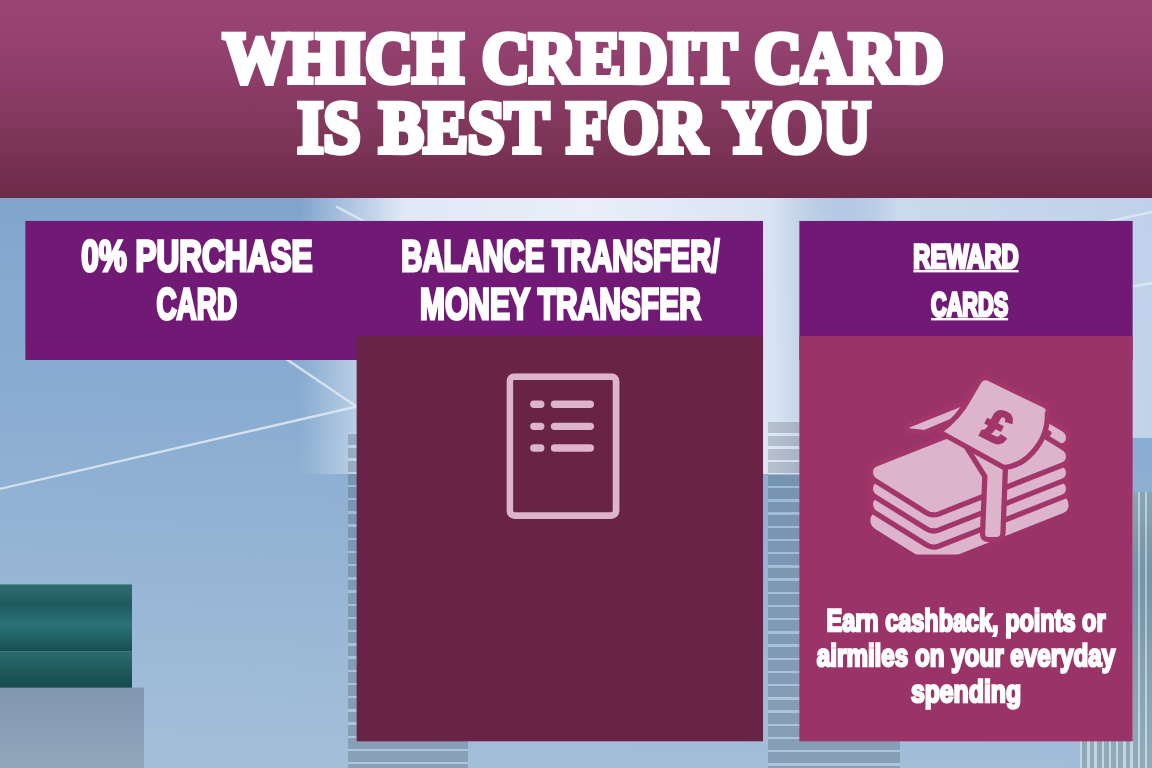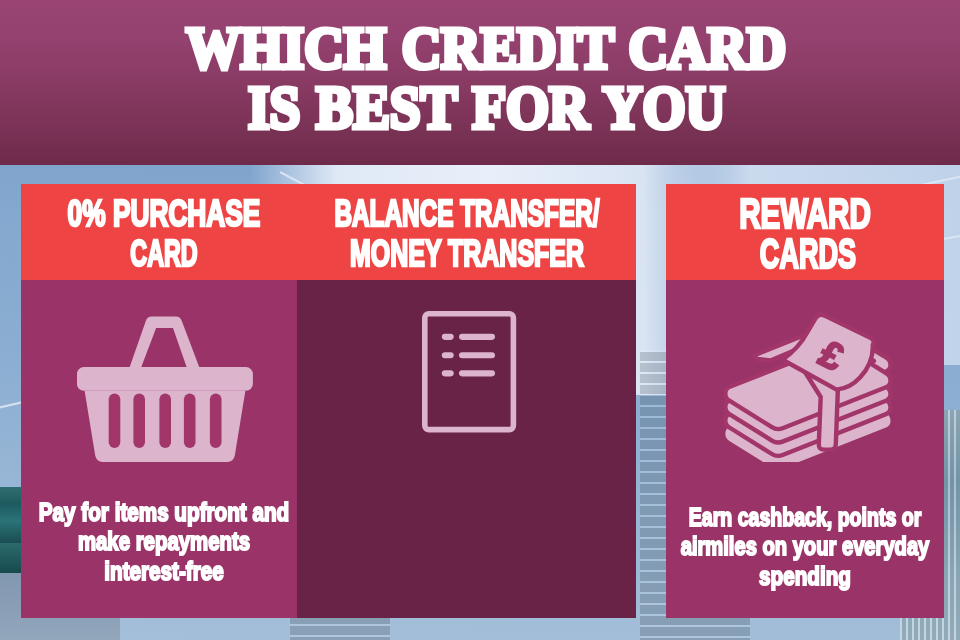--- a/index.html
+++ b/index.html
@@ -39,33 +39,33 @@
   
   .banner{position:absolute;left:0;top:0;width:960px;height:165px;
           background:linear-gradient(180deg,#9a4574 0%,#954270 20%,#8b3c66 45%,#7d3458 72%,#6d2b49 100%);}
   .title{position:absolute;left:0;top:0;width:960px;}
   .t-line{position:absolute;color:#fff;font-weight:700;white-space:nowrap;
           font-family:"Liberation Serif",serif;-webkit-text-stroke:5px #fff;
           transform-origin:left top;word-spacing:2px;font-size:60px;transform:scaleX(0.91);}
 
   
   .card{position:absolute;top:184px;height:434px;overflow:hidden;}
-  .card .hdr{position:absolute;left:0;top:0;right:0;height:116px;background:#ef4444;}
+  .card .hdr{position:absolute;left:0;top:0;right:0;height:116px;background:#701a75;}
   .card .body{position:absolute;left:0;right:0;top:96px;bottom:0;}
   .hdr-txt{position:absolute;left:0;right:0;top:10px;text-align:center;color:#fff;font-weight:700;
            font-family:"Liberation Sans",sans-serif;-webkit-text-stroke:2.6px #fff;}
   .hdr-txt .ln{display:block;white-space:nowrap;height:40px;line-height:40px;
                width:max-content;position:relative;left:50%;transform-origin:center center;}
   .c1h{font-size:36.5px;}
   .c1h .ln:nth-child(1){transform:translateX(-50%) scaleX(0.72);}
   .c1h .ln:nth-child(2){transform:translateX(-50%) scaleX(0.638);}
   .c2h{font-size:36.5px;}
   .c2h .ln:nth-child(1){transform:translateX(-50%) scaleX(0.667);}
   .c2h .ln:nth-child(2){transform:translateX(-50%) scaleX(0.684);}
-  .c3h{font-size:42px;}
+  .c3h{font-size:28px;text-decoration:underline;}
   .c3h .ln:nth-child(1){transform:translateX(-50%) scaleX(0.705);}
   .c3h .ln:nth-child(2){transform:translateX(-50%) scaleX(0.645);left:calc(50% + 3px);}
   .body-txt{position:absolute;left:0;right:0;color:#fff;text-align:center;font-weight:700;
             font-family:"Liberation Sans",sans-serif;-webkit-text-stroke:2px #fff;font-size:26px;}
   .body-txt .ln{display:block;white-space:nowrap;height:29.5px;line-height:29.5px;
                 width:max-content;position:relative;left:50%;transform-origin:center center;}
   .c1b .ln:nth-child(1){transform:translateX(-50%) scaleX(0.795);}
   .c1b .ln:nth-child(2){transform:translateX(-50%) scaleX(0.784);}
   .c1b .ln:nth-child(3){transform:translateX(-50%) scaleX(0.795);}
   .c2b .ln:nth-child(1){transform:translateX(-50%) scaleX(0.795);}
@@ -105,39 +105,20 @@
       <div class="t-line" style="left:186px;top:14px;">WHICH CREDIT CARD</div>
       <div class="t-line" style="left:248px;top:72px;font-size:61.5px;transform:scaleX(0.9);">IS BEST FOR YOU</div>
     </div>
   </div>
 
   <div class="card" style="left:21px;width:286px;">
     <div class="hdr">
       <div class="hdr-txt c1h">
           <span class="ln">0% PURCHASE</span>
           <span class="ln">CARD</span>
-        </div>
-    </div>
-    <div class="body" style="background:#9a3468;">
-      <div class="icon" style="left:56px;top:35.6px;">
-        <svg width="176" height="146" viewBox="0 0 176 146">
-          <path d="M74.9 0.6 h23.8 a6.5 6.5 0 0 1 6.1 4.3 L122.2 51.1 h-12.6 L96 12.0 h-16.9 L64.3 51.1 H52.7 L68.8 4.9 A6.5 6.5 0 0 1 74.9 0.6 Z" fill="#dcb4cb"></path>
-          <rect x="-0.1" y="51.1" width="176" height="23.6" rx="7" fill="#dcb4cb"></rect>
-          <path d="M7.6 74.7 H168.4 L157.8 139.6 a7.5 7.5 0 0 1 -7.4 6.4 H25.6 a7.5 7.5 0 0 1 -7.4 -6.4 Z" fill="#dcb4cb"></path>
-          <rect x="31.7" y="77.5" width="11.6" height="54.5" rx="5.8" fill="#a23569"></rect>
-          <rect x="56.4" y="77.5" width="11.6" height="54.5" rx="5.8" fill="#a23569"></rect>
-          <rect x="82.4" y="77.5" width="11.6" height="54.5" rx="5.8" fill="#a23569"></rect>
-          <rect x="106.9" y="77.5" width="11.6" height="54.5" rx="5.8" fill="#a23569"></rect>
-          <rect x="132.9" y="77.5" width="11.6" height="54.5" rx="5.8" fill="#a23569"></rect>
-        </svg>
-      </div>
-      <div class="body-txt c1b" style="top:217.5px;">
-          <span class="ln">Pay for items upfront and</span>
-          <span class="ln">make repayments</span>
-          <span class="ln">interest-free</span>
         </div>
     </div>
   </div>
 
   <div class="card" style="left:297px;width:339px;">
     <div class="hdr">
       <div class="hdr-txt c2h">
           <span class="ln">BALANCE TRANSFER/</span>
           <span class="ln">MONEY TRANSFER</span>
         </div>

